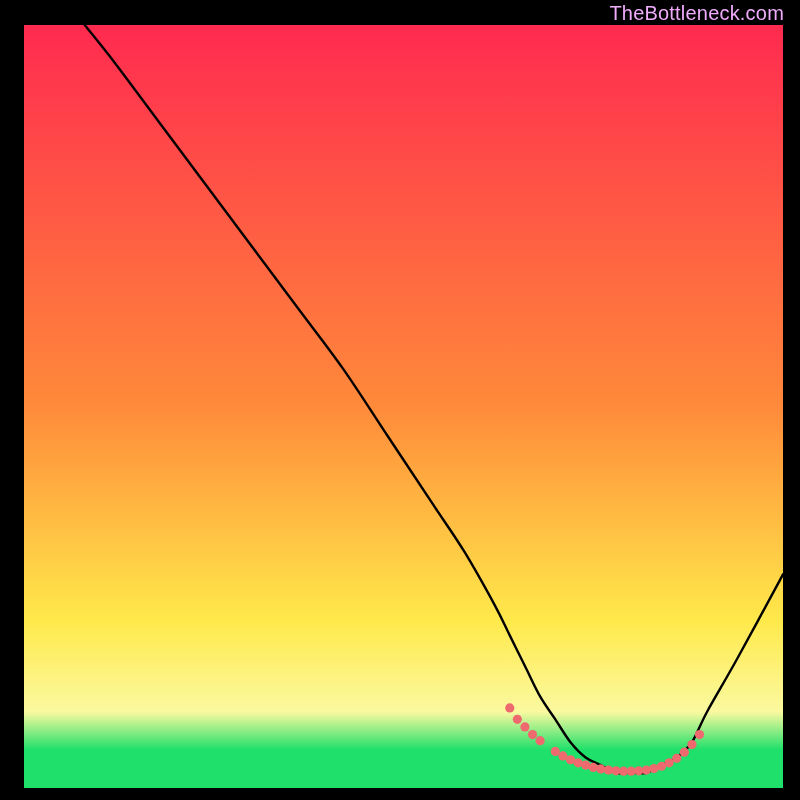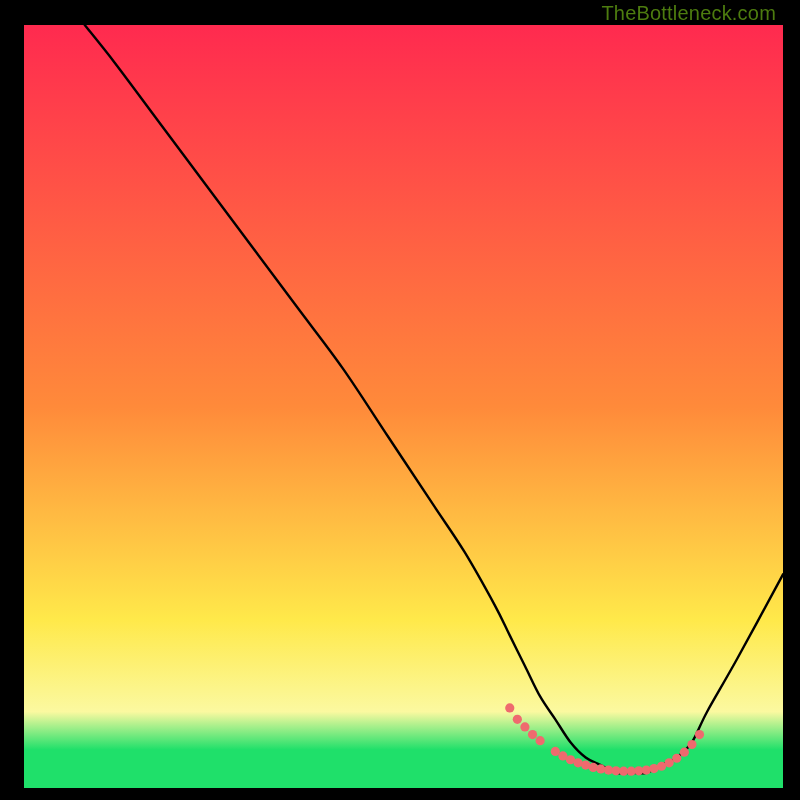--- a/index.html
+++ b/index.html
@@ -75,14 +75,14 @@
             <circle cx="637.56" cy="741.25" r="4.6" fill="#ef6a6e"></circle>
             <circle cx="645.15" cy="737.82" r="4.6" fill="#ef6a6e"></circle>
             <circle cx="652.74" cy="733.24" r="4.6" fill="#ef6a6e"></circle>
             <circle cx="660.33" cy="727.14" r="4.6" fill="#ef6a6e"></circle>
             <circle cx="667.92" cy="719.51" r="4.6" fill="#ef6a6e"></circle>
             <circle cx="675.51" cy="709.59" r="4.6" fill="#ef6a6e"></circle>
           </g>
         </svg>
     </div>
   </div>
-  <div class="attribution" id="attribution" style="right: 24px; top: 2px; color: #4d7c0f;">TheBottleneck.com</div>
+  <div class="attribution" id="attribution" style="right: 16px; top: 2px; color: #f0abfc;">TheBottleneck.com</div>
 </div>
 
 </body></html>

